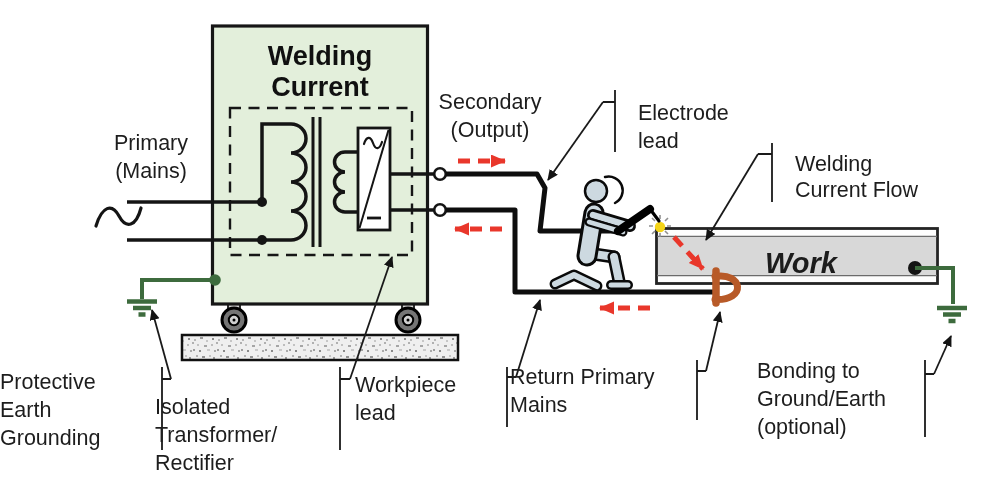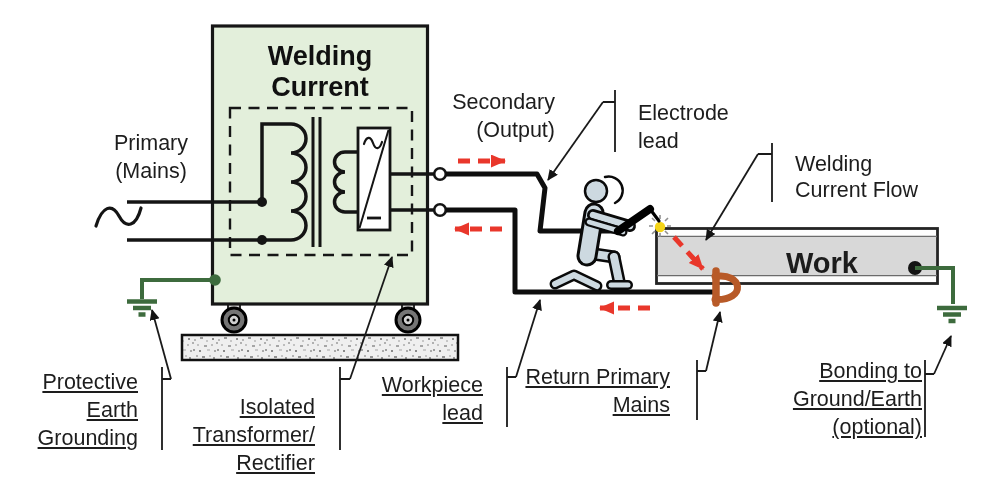--- a/index.html
+++ b/index.html
@@ -1,21 +1,21 @@
 <!DOCTYPE html>
 <html><head>
 <meta charset="utf-8">
 <style>
   html,body{margin:0;padding:0;background:#fff;}
   .stage{position:relative;width:1000px;height:488px;background:#ffffff;overflow:hidden;
          font-family:"Liberation Sans", sans-serif;padding-left:27px;}
   .stage > svg{position:absolute;left:0;top:0;}
   .lbl{position:absolute;color:#1d1d1d;font-size:21.5px;line-height:28px;white-space:nowrap;}
   .lbl span{display:block;}
-  .r{text-align:right;text-decoration:underline;}
+  .r{}
   .c{text-align:center;}
   .title{font-weight:bold;font-size:27px;line-height:31px;color:#101010;}
   .worklbl{font-weight:bold;font-size:29px;line-height:32px;color:#1c1c1c;}
   .pf{stroke:#cdd9e0;}   
   .po{stroke:#0a0a0a;}   
 </style>
 </head>
 <body>
 
 <div class="stage">
@@ -182,36 +182,36 @@
 <div class="lbl title c" style="left:222px;top:41px;width:196px;">
   <span>Welding</span>
   <span>Current</span>
 </div>
 
 <div class="lbl c" style="left:61px;top:129px;width:180px;">
   <span>Primary</span>
   <span>(Mains)</span>
 </div>
 
-<div class="lbl c" style="left:425px;top:88px;width:130px;text-align:right;">
+<div class="lbl c" style="left:425px;top:88px;width:130px;">
   <span>Secondary</span>
   <span>(Output)</span>
 </div>
 
 <div class="lbl" style="left:638px;top:99px;">
   <span>Electrode</span>
   <span>lead</span>
 </div>
 
 <div class="lbl" style="left:795px;top:151px;line-height:26px;">
   <span>Welding</span>
   <span>Current Flow</span>
 </div>
 
-<div class="lbl worklbl c" style="left:766px;top:247px;width:112px;">
+<div class="lbl worklbl c" style="left:745px;top:247px;width:112px;font-style:italic;">
   <span>Work</span>
 </div>
 
 <div class="lbl r" style="left:0px;top:368px;width:138px;">
   <span>Protective</span>
   <span>Earth</span>
   <span>Grounding</span>
 </div>
 
 <div class="lbl r" style="left:155px;top:368px;width:160px;margin-top:25px;">

